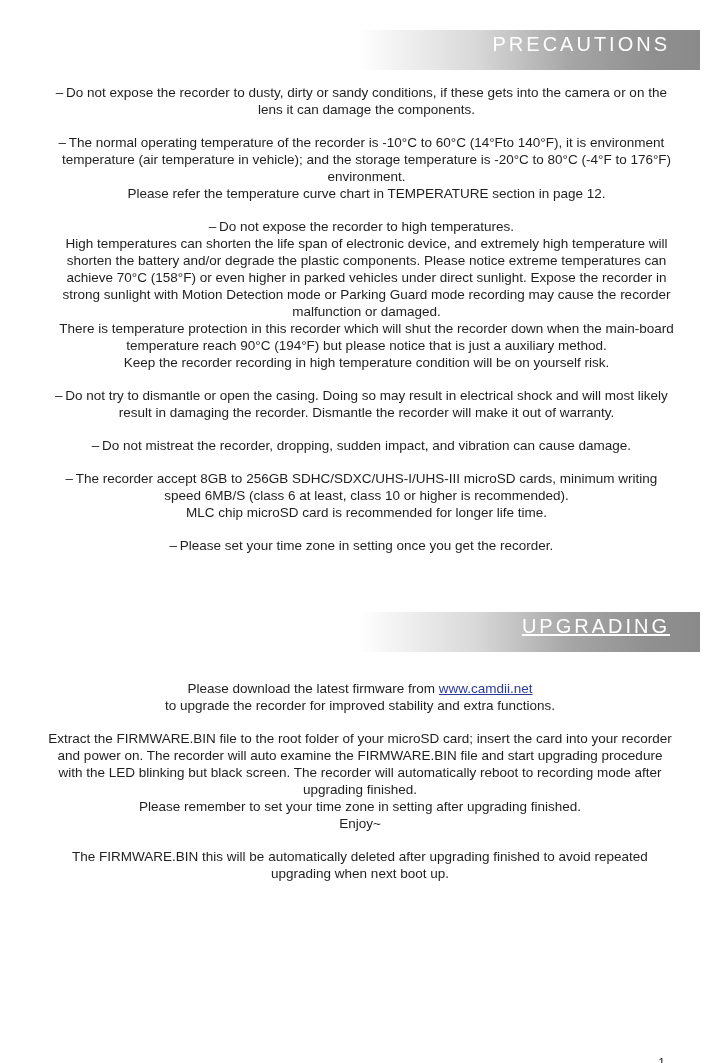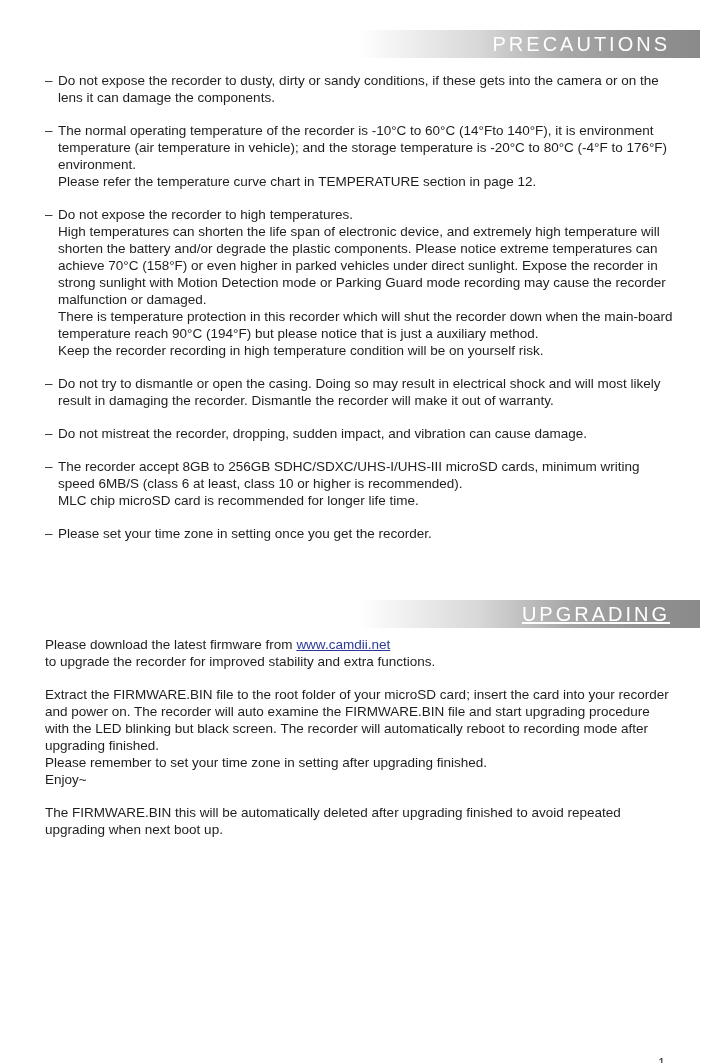--- a/index.html
+++ b/index.html
@@ -16,55 +16,56 @@
     overflow: hidden;
   }
   .page {
     position: relative;
     width: 709px;
     height: 1063px;
   }
   .banner {
     margin-left: 358px;
     margin-right: 9px;
-    height: 28px;
+    height: 40px;
     line-height: 28px;
     background: linear-gradient(90deg, #ffffff 0%, #f4f4f4 10%, #d8d8d8 35%, #a6a6a6 62%, #909090 85%, #8a8a8a 100%);
     color: #ffffff;
     font-size: 20px;
     letter-spacing: 3px;
     text-align: right;
     padding-right: 30px;
     box-sizing: border-box;
   }
   .banner-precautions { margin-top: 30px; }
   .banner-upgrading { margin-top: 58px; text-decoration: underline; }
   .content {
     padding: 0 34px 0 45px;
     font-size: 13.5px;
     line-height: 17px;
+    text-align: center;
   }
   .bullet {
     margin-top: 16px;
     padding-left: 13px;
     text-indent: -13px;
     white-space: pre-line;
   }
   .bullet::before {
     content: "\2013";
     display: inline-block;
     width: 13px;
     text-indent: 0;
   }
   .content .first { margin-top: 14px; }
   .para {
     margin-top: 16px;
     white-space: pre-line;
   }
-  .para-first { margin-top: 8px; }
+  .para-first { margin-top: 28px; }
   a.site-link {
     color: #2b3a99;
     text-decoration: underline;
   }
   .page-number {
     position: absolute;
     top: 1026px;
     right: 44px;
     font-size: 12px;
     color: #1e1e1e;

